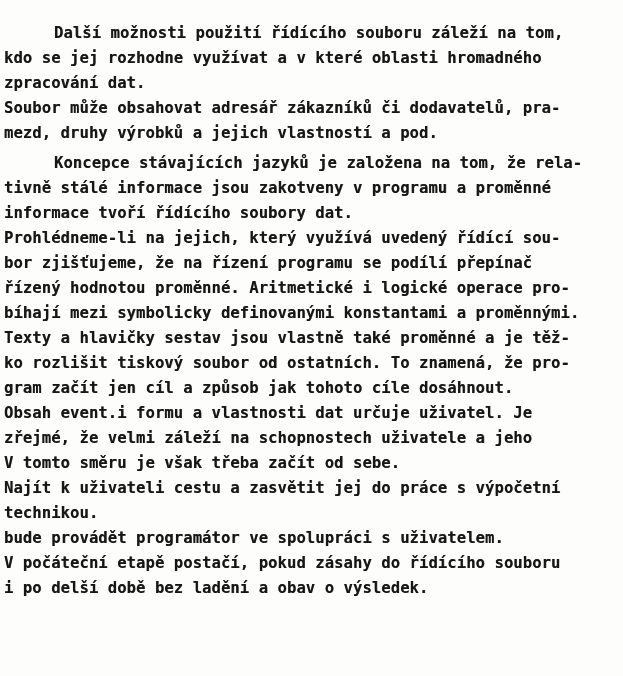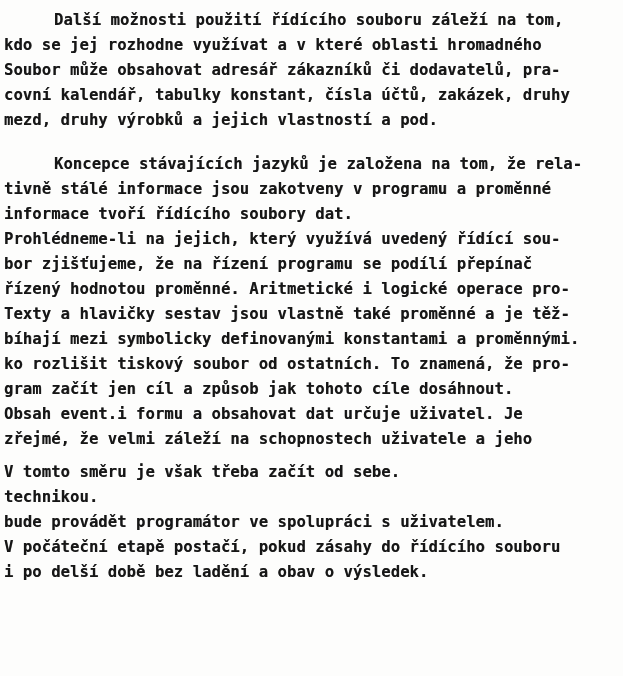--- a/index.html
+++ b/index.html
@@ -9,63 +9,63 @@
   body {
     width: 623px;
     height: 676px;
     background: #fdfdfc;
     overflow: hidden;
   }
   .page {
     box-sizing: border-box;
     width: 623px;
     height: 676px;
-    padding: 8px 2px 0 4px;
+    padding: 21px 2px 0 4px;
     font-family: "DejaVu Sans Mono", "Liberation Mono", monospace;
     font-weight: bold;
     font-size: 15.5px;
     line-height: 25px;
     color: #161616;
     letter-spacing: 0.1px;
     text-shadow: 0.3px 0.2px 0 rgba(20,20,20,0.55);
   }
   .line {
     height: 25px;
     white-space: nowrap;
     overflow: hidden;
   }
   .line.indent {
     padding-left: 50px;
   }
   .line.gap-lg {
-    margin-top: 19px;
+    margin-top: 5px;
   }
   .line.gap-sm {
-    margin-top: 8px;
   }
 </style>
 </head>
 <body>
 
 <div class="page">
   <div class="line indent">Další možnosti použití řídícího souboru záleží na tom,</div>
   <div class="line">kdo se jej rozhodne využívat a v které oblasti hromadného</div>
+  <div class="line">zpracování dat.</div>
   <div class="line">Soubor může obsahovat adresář zákazníků či dodavatelů, pra-</div>
-  <div class="line">covní kalendář, tabulky konstant, čísla účtů, zakázek, druhy</div>
   <div class="line">mezd, druhy výrobků a jejich vlastností a pod.</div>
   <div class="line indent gap-lg">Koncepce stávajících jazyků je založena na tom, že rela-</div>
   <div class="line">tivně stálé informace jsou zakotveny v programu a proměnné</div>
   <div class="line">informace tvoří řídícího soubory dat.</div>
   <div class="line">Prohlédneme-li na jejich, který využívá uvedený řídící sou-</div>
   <div class="line">bor zjišťujeme, že na řízení programu se podílí přepínač</div>
   <div class="line">řízený hodnotou proměnné. Aritmetické i logické operace pro-</div>
+  <div class="line">bíhají mezi symbolicky definovanými konstantami a proměnnými.</div>
   <div class="line">Texty a hlavičky sestav jsou vlastně také proměnné a je těž-</div>
-  <div class="line">bíhají mezi symbolicky definovanými konstantami a proměnnými.</div>
   <div class="line">ko rozlišit tiskový soubor od ostatních. To znamená, že pro-</div>
   <div class="line">gram začít jen cíl a způsob jak tohoto cíle dosáhnout.</div>
-  <div class="line">Obsah event.i formu a obsahovat dat určuje uživatel. Je</div>
+  <div class="line">Obsah event.i formu a vlastnosti dat určuje uživatel. Je</div>
   <div class="line">zřejmé, že velmi záleží na schopnostech uživatele a jeho</div>
   <div class="line gap-sm">V tomto směru je však třeba začít od sebe.</div>
+  <div class="line gap-sm">Najít k uživateli cestu a zasvětit jej do práce s výpočetní</div>
   <div class="line">technikou.</div>
   <div class="line">bude provádět programátor ve spolupráci s uživatelem.</div>
   <div class="line">V počáteční etapě postačí, pokud zásahy do řídícího souboru</div>
   <div class="line">i po delší době bez ladění a obav o výsledek.</div>
 </div>
 
 </body></html>

